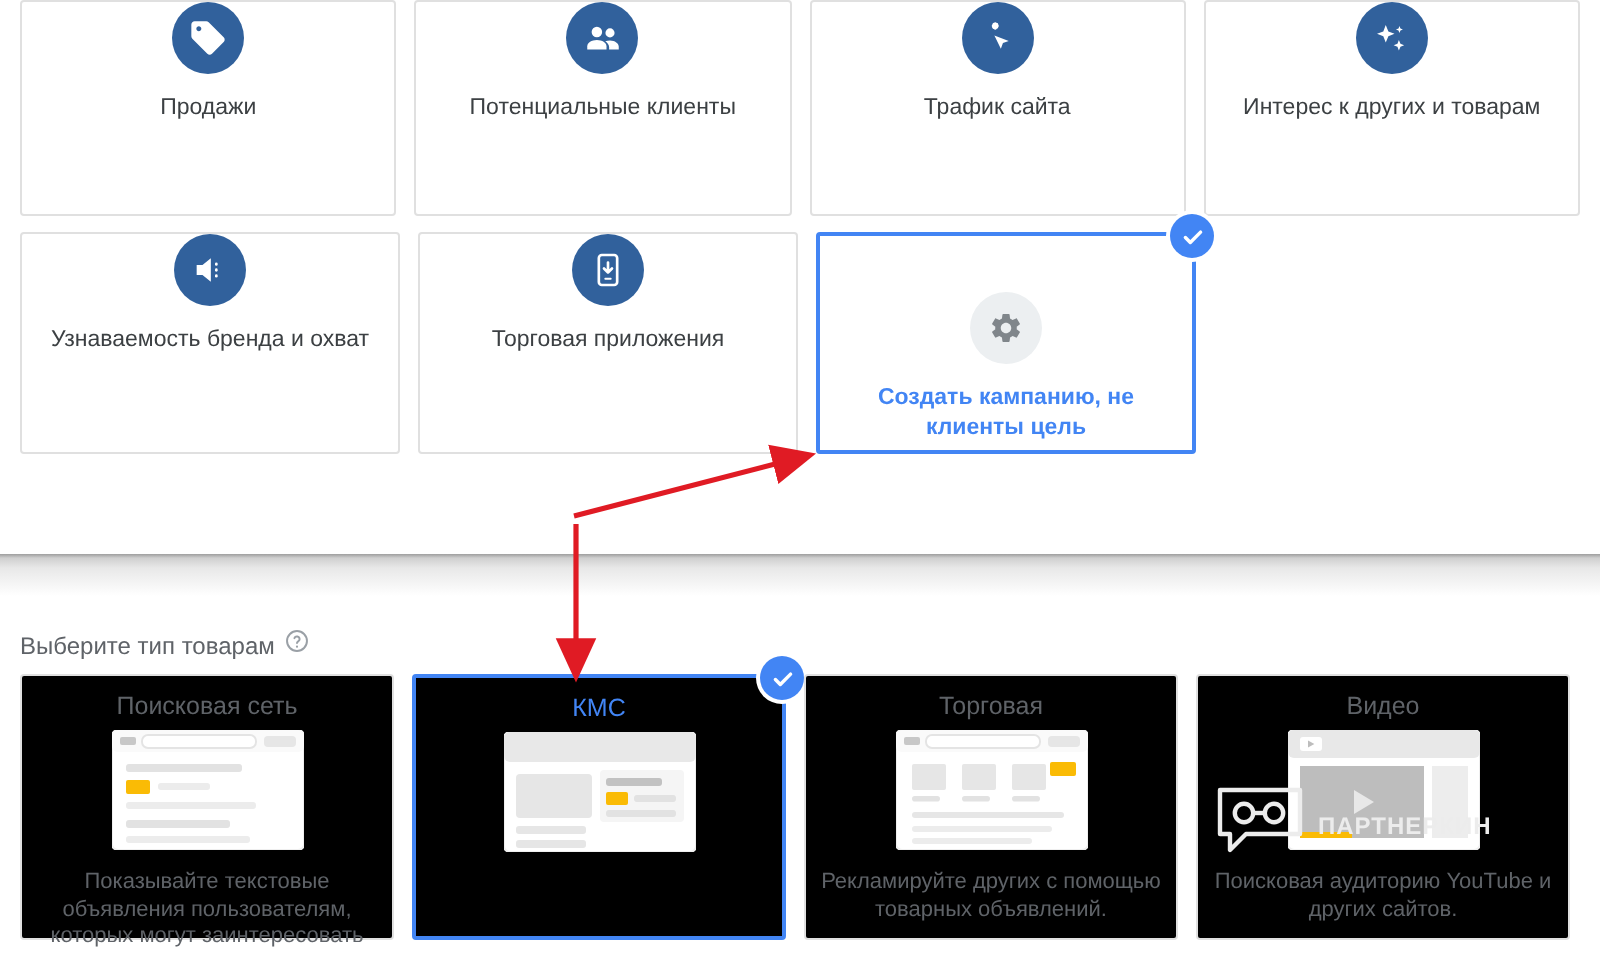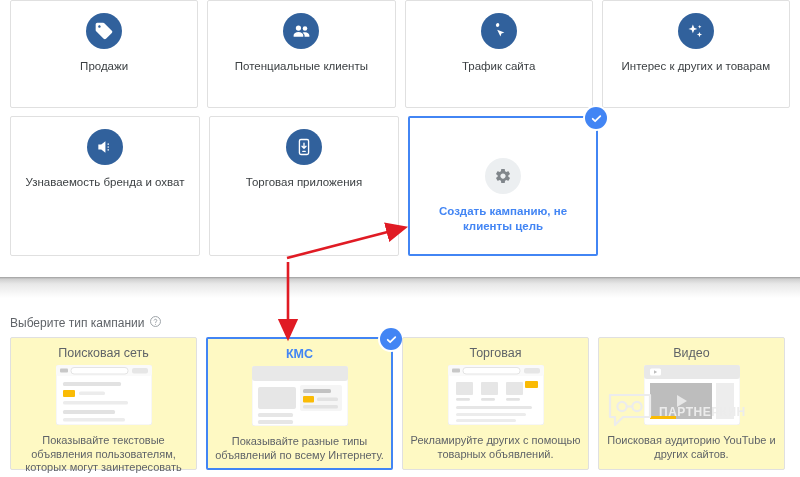--- a/index.html
+++ b/index.html
@@ -16,28 +16,27 @@
     position: absolute; left: 10px; top: 0; width: 780px;
   }
   .goal-row { display: flex; gap: 9px; margin-bottom: 8px; }
   .goal-card {
     width: 190px; height: 108px;
     background: #fff;
     border: 1px solid #e0e0e0;
     border-radius: 2px;
     display: flex; flex-direction: column;
     align-items: center;
-    padding-top: 12px;
     position: relative;
   }
   .goal-card.selected {
     border: 2px solid #4285f4;
     height: 136px;
   }
-  .goal-row.row2 .goal-card { height: 140px; }
+  .goal-row.row2 .goal-card { height: 111px; }
 
   .icon-circle {
     width: 36px; height: 36px; border-radius: 50%;
     background: #31619c;
     display: flex; align-items: center; justify-content: center;
     margin-bottom: 10px;
   }
   .icon-circle svg { display: block; }
   .icon-circle.gray { background: #eceff1; }
 
@@ -69,30 +68,30 @@
   }
   .section-title { font-size: 12px; color: #5f6368; }
   .help-icon { display: block; }
 
   .type-grid {
     position: absolute; left: 10px; top: 337px;
     display: flex; gap: 9px;
   }
   .type-card {
     width: 187px; height: 133px;
-    background: #fef9c3;
+    background: #000000;
     border: 1px solid #e0e0e0;
     border-radius: 2px;
     display: flex; flex-direction: column; align-items: center;
     padding-top: 8px;
     position: relative;
   }
   .type-card.selected { border: 2px solid #4285f4; }
   .type-title { font-size: 12.5px; color: #5f6368; margin-bottom: 5px; }
-  .type-title.blue { color: #4285f4; font-weight: bold; }
+  .type-title.blue { color: #4285f4; font-weight: normal; }
   .type-desc {
     font-size: 11px; color: #5f6368; text-align: center;
     line-height: 13.5px; padding: 0 6px; margin-top: 4px;
   }
   .mock { margin-bottom: 1px; }
 
   
   .arrows { position: absolute; left: 0; top: 0; pointer-events: none; }
 
   
@@ -203,21 +202,21 @@
         </div>
         <div class="goal-label blue">Создать кампанию, не клиенты цель</div>
       </div>
 
     </div>
   </div>
 
   <div class="separator"></div>
 
   <div class="section-head">
-    <span class="section-title">Выберите тип кампании</span>
+    <span class="section-title">Выберите тип товарам</span>
     <span class="help-icon">
       <svg width="13" height="13" viewBox="0 0 24 24" fill="none" stroke="#9aa0a6" stroke-width="1.8">
         <circle cx="12" cy="12" r="9.2"></circle>
         <path d="M9.6 9.4a2.5 2.5 0 014.8.9c0 1.7-2.4 2-2.4 3.6" stroke-linecap="round"></path>
         <circle cx="12" cy="17.2" r="1" fill="#9aa0a6" stroke="none"></circle>
       </svg>
     </span>
   </div>
 
   <div class="type-grid">
@@ -256,21 +255,20 @@
           <rect x="6" y="21" width="38" height="22" rx="2" fill="#e6e6e6"></rect>
           <rect x="48" y="19" width="42" height="26" rx="2" fill="#f5f5f5"></rect>
           <rect x="51" y="23" width="28" height="4" rx="1.5" fill="#c2c2c2"></rect>
           <rect x="51" y="30" width="11" height="6.5" rx="1" fill="#fabb05"></rect>
           <rect x="65" y="31.5" width="21" height="3.5" rx="1.5" fill="#e2e2e2"></rect>
           <rect x="51" y="39" width="35" height="3.5" rx="1.5" fill="#e2e2e2"></rect>
           <rect x="6" y="47" width="35" height="4" rx="1.5" fill="#e6e6e6"></rect>
           <rect x="6" y="54" width="35" height="4" rx="1.5" fill="#e6e6e6"></rect>
         </svg>
       </div>
-      <div class="type-desc">Показывайте разные типы объявлений по всему Интернету.</div>
     </div>
 
     <div class="type-card">
       <div class="type-title">Торговая</div>
       <div class="mock">
         <svg width="96" height="60" viewBox="0 0 96 60">
           <rect x="0" y="0" width="96" height="60" rx="3" fill="#ffffff" stroke="#efefef"></rect>
           <rect x="0" y="0" width="96" height="11" rx="3" fill="#fafafa"></rect>
           <rect x="4" y="3.5" width="8" height="4" rx="1" fill="#c8c8c8"></rect>
           <rect x="15" y="2.5" width="57" height="6.5" rx="3" fill="#ffffff" stroke="#e4e4e4"></rect>

